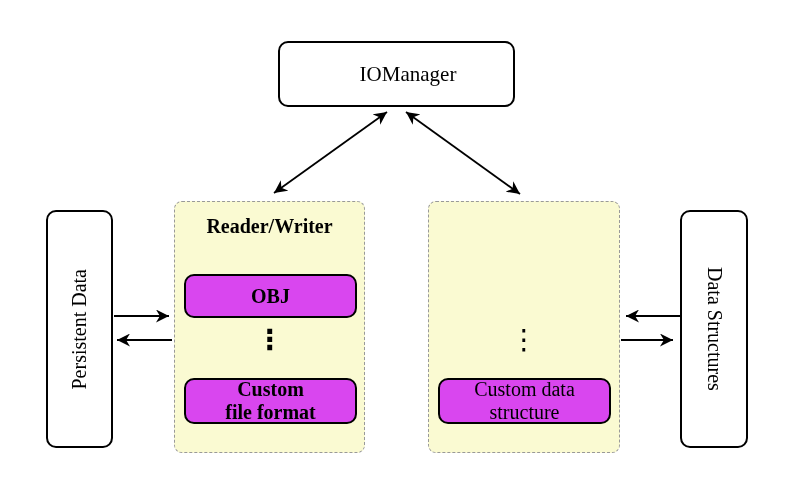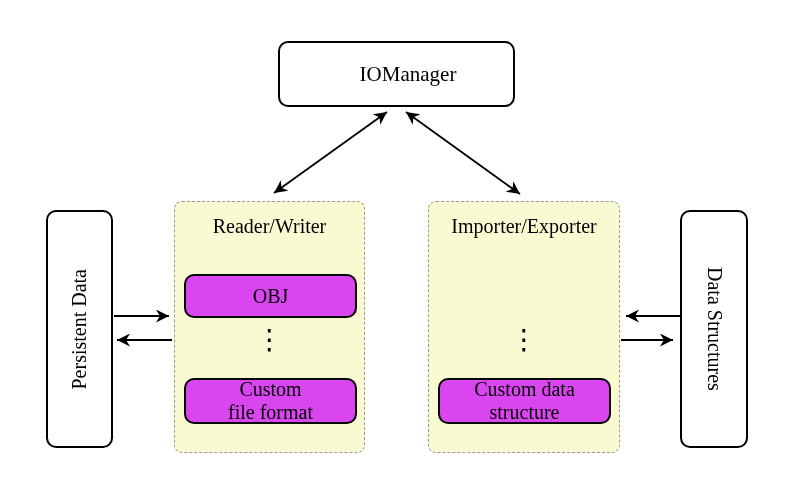--- a/index.html
+++ b/index.html
@@ -39,21 +39,21 @@
     font-size: 21px;
     padding-left: 23px;
   }
   .panel {
     position: absolute;
     box-sizing: border-box;
     border: 1.5px dashed #999999;
     border-radius: 8px;
     background: #fafad2;
   }
-  .panel-left  { left: 174px; top: 201px; width: 191px; height: 252px; }
+  .panel-left  { left: 174px; top: 201px; width: 191px; height: 252px; font-weight: bold; }
   .panel-right { left: 428px; top: 201px; width: 192px; height: 252px; }
   .panel-title {
     position: absolute;
     left: 0; right: 0;
     top: 13px;
     text-align: center;
     font-size: 20px;
   }
   .inner-node {
     position: absolute;
@@ -132,21 +132,20 @@
       <span>OBJ</span>
     </div>
     <div class="ellipsis">⋮</div>
     <div class="inner-node node-bottom">
       <span>Custom
 file format</span>
     </div>
   </div>
 
   <div class="panel panel-right">
-    <div class="panel-title">Importer/Exporter</div>
     <div class="ellipsis">⋮</div>
     <div class="inner-node node-bottom">
       <span>Custom data
 structure</span>
     </div>
   </div>
 
   <div class="side-box side-left">
     <span class="v-label-up">Persistent Data</span>
   </div>

